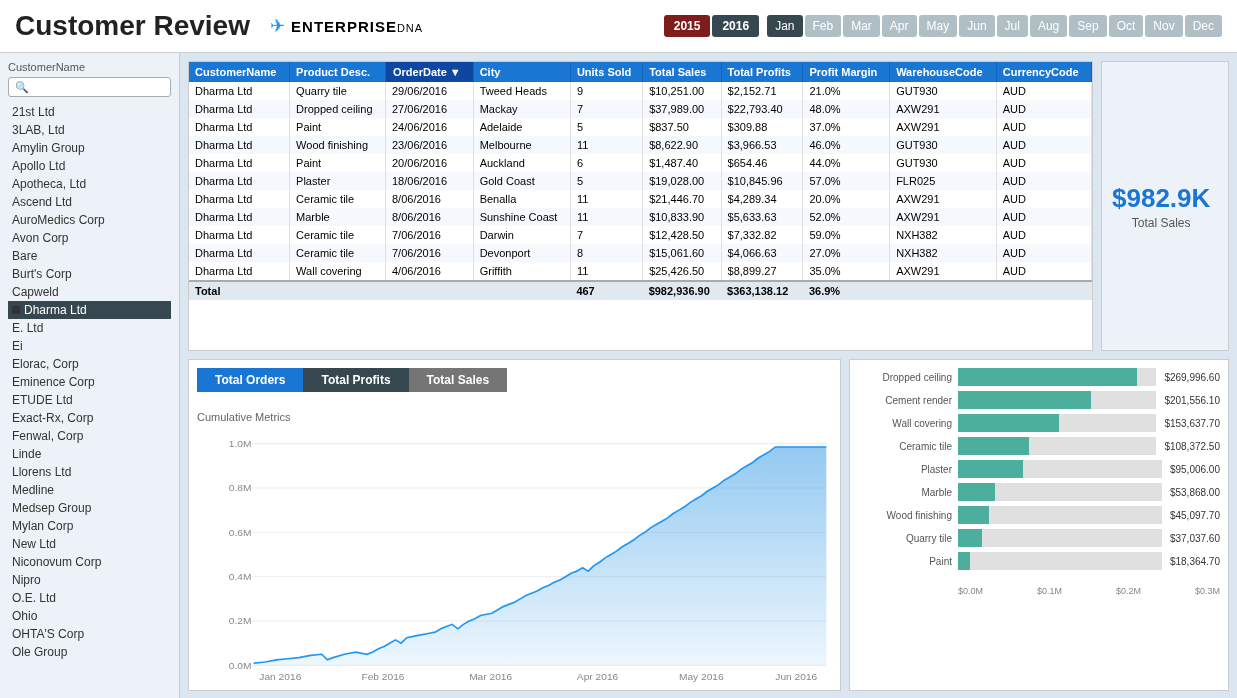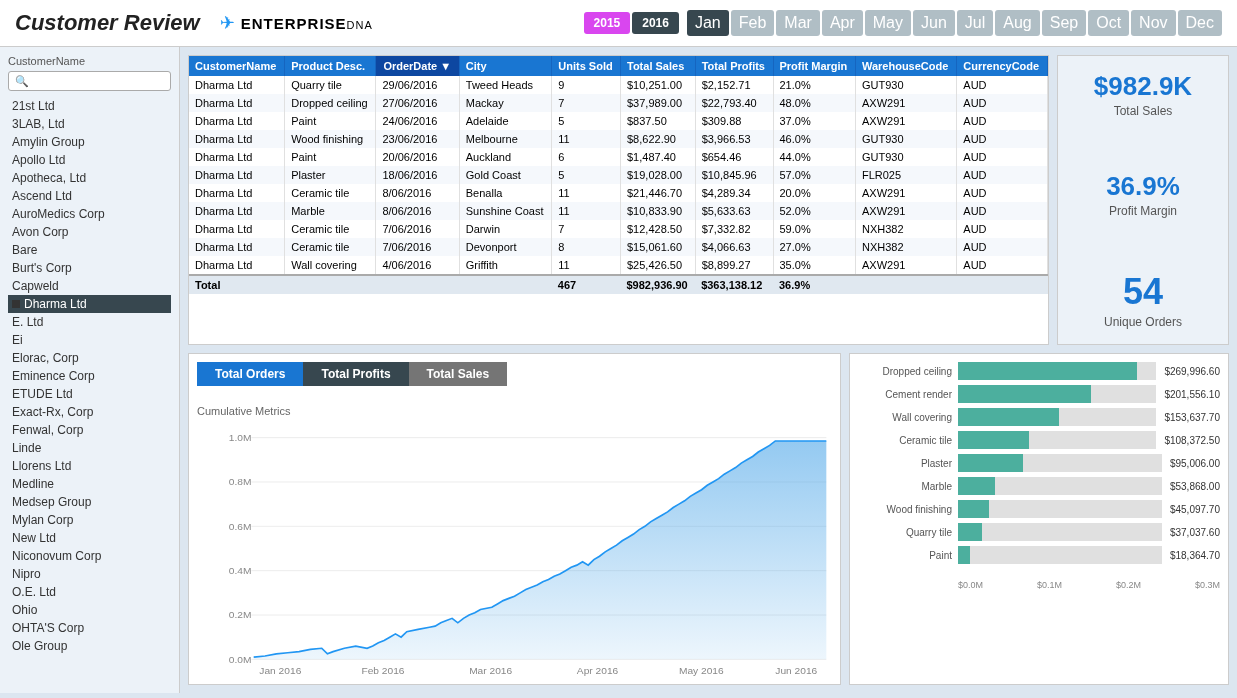--- a/index.html
+++ b/index.html
@@ -1,29 +1,29 @@
 <!DOCTYPE html>
 <html><head>
   <meta charset="utf-8">
   <style>
     * { box-sizing: border-box; margin: 0; padding: 0; }
     body { font-family: 'Segoe UI', Arial, sans-serif; background: #dce6f0; width: 1237px; height: 698px; overflow: hidden; font-size: 12px; }
 
     .header { display: flex; align-items: center; padding: 10px 15px; background: #fff; border-bottom: 1px solid #ccc; }
-    .title { font-size: 22px; font-weight: 700; color: #222; margin-right: 20px; font-style: italic; }
+    .title { font-size: 28px; font-weight: 700; color: #222; margin-right: 20px; }
     .logo { display: flex; align-items: center; gap: 6px; margin-right: auto; }
     .logo-icon { color: #2196f3; font-size: 18px; }
 
     .year-tabs { display: flex; gap: 2px; margin-right: 8px; }
     .year-tab { padding: 4px 10px; border-radius: 3px; cursor: pointer; font-size: 12px; font-weight: 600; }
-    .year-tab.inactive { background: #d946ef; color: #fff; }
+    .year-tab.inactive { background: #7f1d1d; color: #fff; }
     .year-tab.active { background: #37474f; color: #fff; }
 
     .month-tabs { display: flex; gap: 2px; }
-    .month-tab { padding: 4px 8px; border-radius: 3px; cursor: pointer; font-size: 16px; }
+    .month-tab { padding: 4px 8px; border-radius: 3px; cursor: pointer; font-size: 12px; }
     .month-tab.inactive { background: #b0bec5; color: #fff; }
     .month-tab.active { background: #37474f; color: #fff; }
 
     .main { display: flex; height: calc(698px - 52px); }
 
     
     .sidebar { width: 180px; background: #ecf2f8; border-right: 1px solid #ccc; padding: 8px; overflow-y: auto; flex-shrink: 0; }
     .sidebar-title { font-size: 11px; color: #555; margin-bottom: 4px; }
     .search-box { width: 100%; padding: 3px 6px; border: 1px solid #aaa; border-radius: 3px; font-size: 11px; background: #fff; margin-bottom: 6px; }
     .sidebar-item { padding: 2px 4px; font-size: 12px; color: #333; cursor: pointer; display: flex; align-items: center; gap: 4px; }
@@ -40,21 +40,21 @@
     .table-container { flex: 1; background: #fff; border: 1px solid #ccc; overflow: hidden; display: flex; flex-direction: column; }
     .data-table { width: 100%; border-collapse: collapse; font-size: 11px; }
     .data-table thead th { background: #1976d2; color: #fff; padding: 4px 6px; text-align: left; white-space: nowrap; border-right: 1px solid #1565c0; font-weight: 600; }
     .data-table thead th.sorted { background: #0d47a1; padding-left: 7px; }
     .data-table tbody tr:nth-child(even) { background: #f5f8fc; }
     .data-table tbody td { padding: 3px 6px; border-right: 1px solid #e0e0e0; white-space: nowrap; }
     .data-table tfoot td { background: #e0e8f0; font-weight: 700; padding: 3px 6px; border-top: 2px solid #aaa; }
     .table-scroll { overflow: auto; flex: 1; }
 
     
-    .kpi-panel { width: 172px; background: #ecf2f8; border: 1px solid #ccc; display: flex; flex-direction: column; align-items: center; justify-content: space-around; padding: 10px; flex-shrink: 0; gap: 44px; }
+    .kpi-panel { width: 128px; background: #ecf2f8; border: 1px solid #ccc; display: flex; align-items: center; justify-content: space-around; padding: 10px; flex-shrink: 0; gap: 44px; }
     .kpi-block { text-align: center; }
     .kpi-value { font-size: 26px; font-weight: 700; color: #1976d2; }
     .kpi-label { font-size: 12px; color: #555; margin-top: 2px; }
 
     
     .bottom-section { display: flex; gap: 8px; flex: 1; min-height: 0; }
 
     
     .line-chart-container { flex: 1; background: #fff; border: 1px solid #ccc; padding: 8px; display: flex; flex-direction: column; }
     .chart-tabs { display: flex; gap: 0; margin-bottom: 19px; }

